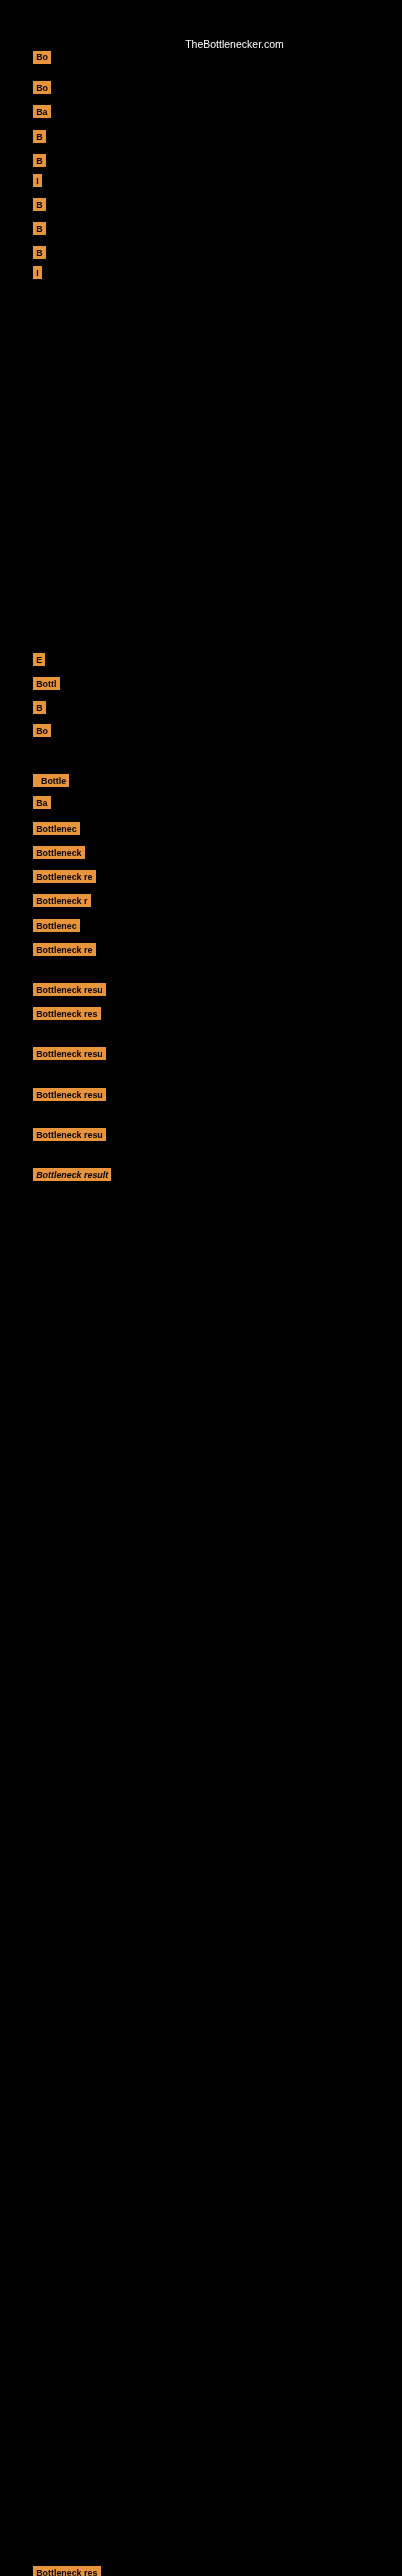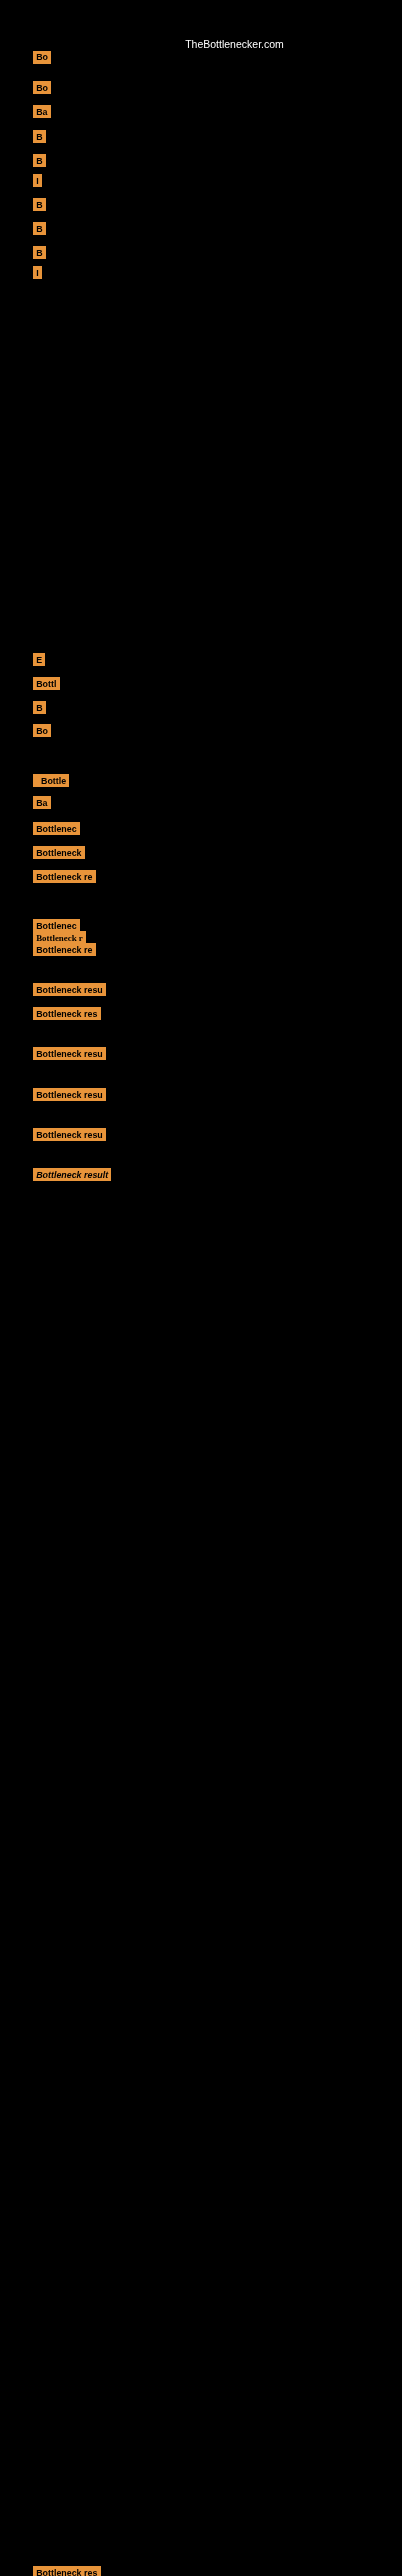--- a/index.html
+++ b/index.html
@@ -49,21 +49,21 @@
 <span class="badge" style="top: 233px; left: 0px;">I</span>
 <span class="badge" style="top: 620px; left: 0px;">E</span>
 <span class="badge" style="top: 644px; left: 0px;">Bottl</span>
 <span class="badge" style="top: 668px; left: 0px;">B</span>
 <span class="badge" style="top: 691px; left: 0px;">Bo</span>
 <span class="badge" style="top: 741px; left: 0px; padding-left: 8px;">Bottle</span>
 <span class="badge" style="top: 763px; left: 0px;">Ba</span>
 <span class="badge" style="top: 789px; left: 0px;">Bottlenec</span>
 <span class="badge" style="top: 813px; left: 0px;">Bottleneck</span>
 <span class="badge" style="top: 837px; left: 0px;">Bottleneck re</span>
-<span class="badge" style="top: 898px; left: 0px; font-family: Liberation Serif, serif;">Bottleneck r</span>
+<span class="badge" style="top: 861px; left: 0px;">Bottleneck r</span>
 <span class="badge" style="top: 886px; left: 0px;">Bottlenec</span>
 <span class="badge" style="top: 910px; left: 0px;">Bottleneck re</span>
 <span class="badge" style="top: 950px; left: 0px;">Bottleneck resu</span>
 <span class="badge" style="top: 974px; left: 0px;">Bottleneck res</span>
 <span class="badge" style="top: 1014px; left: 0px;">Bottleneck resu</span>
 <span class="badge" style="top: 1055px; left: 0px;">Bottleneck resu</span>
 <span class="badge" style="top: 1095px; left: 0px;">Bottleneck resu</span>
 <span class="badge" style="top: 1135px; left: 0px; font-style: italic;">Bottleneck result</span>
 <span class="badge" style="top: 2533px; left: 0px;">Bottleneck res</span>
 

